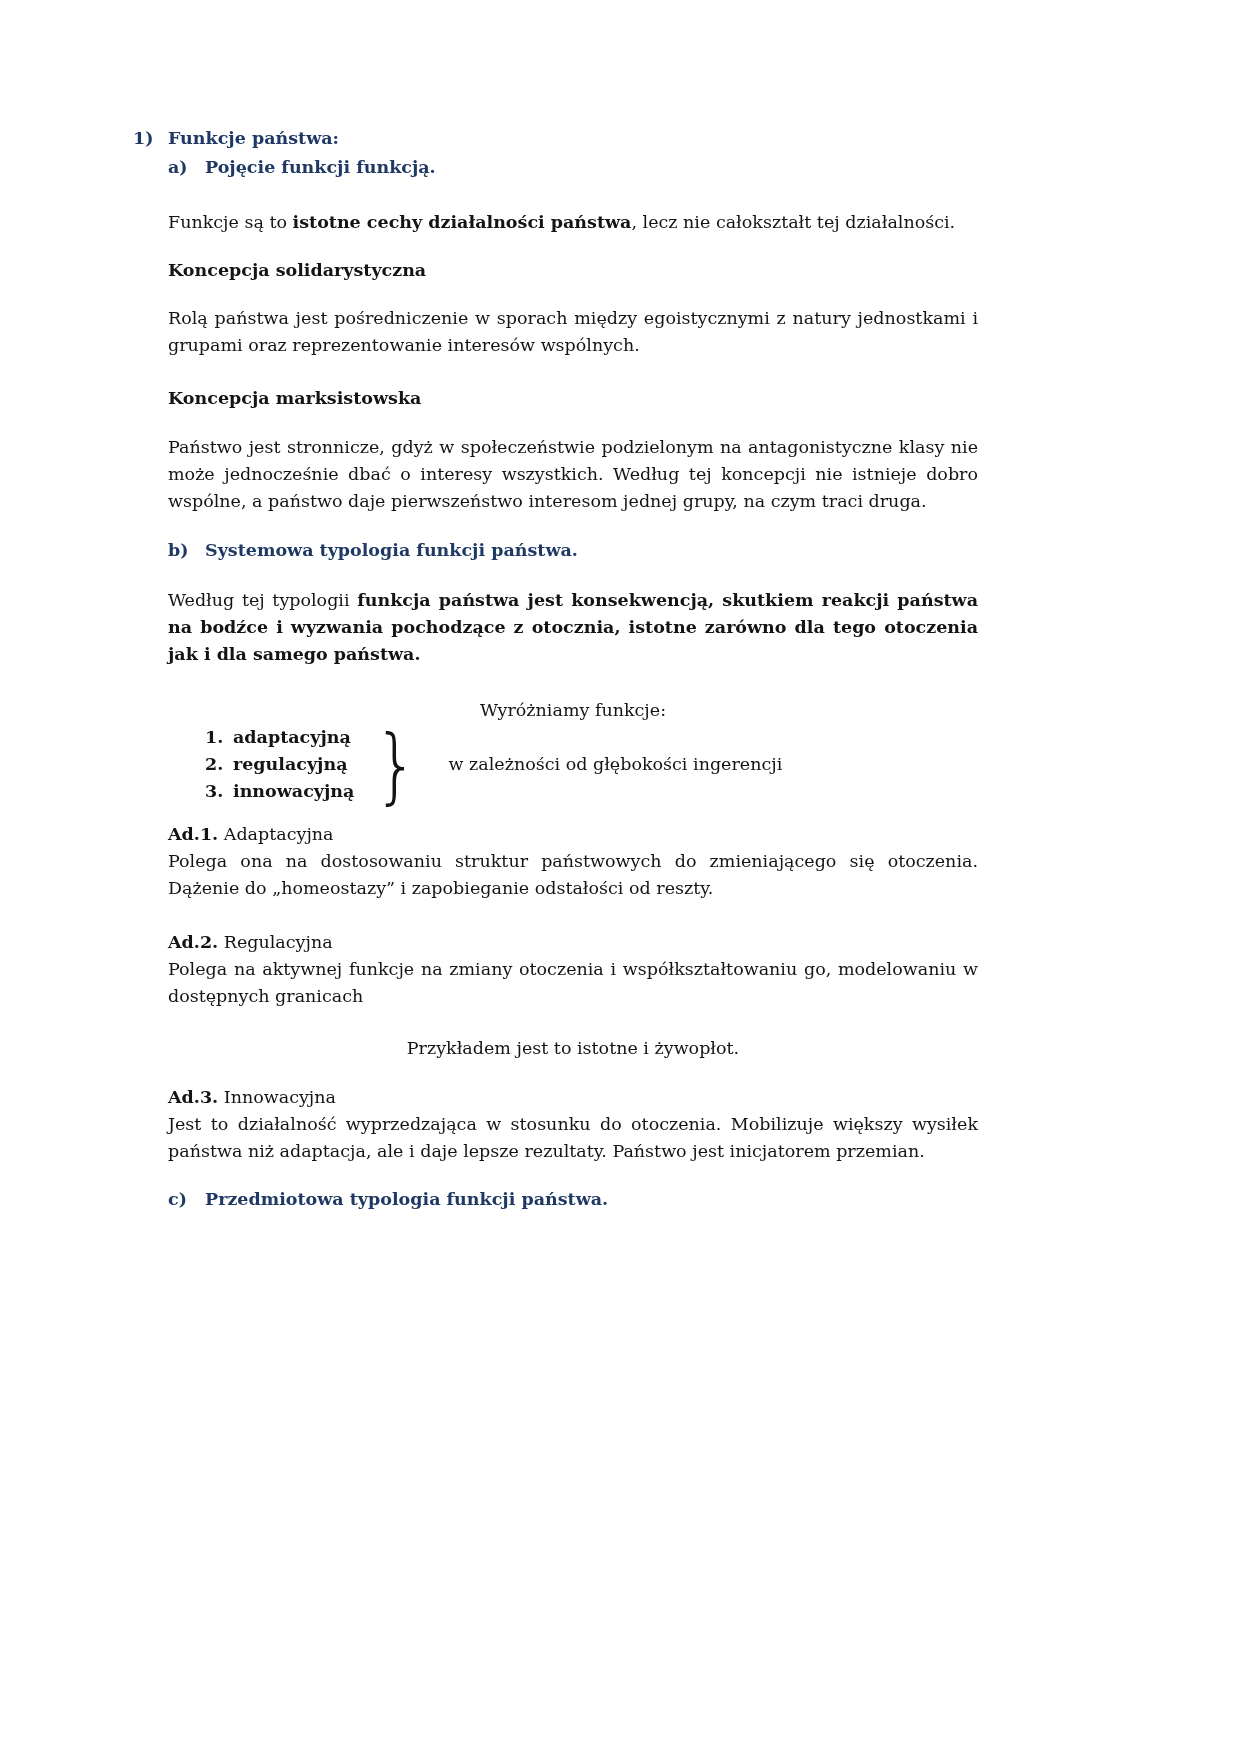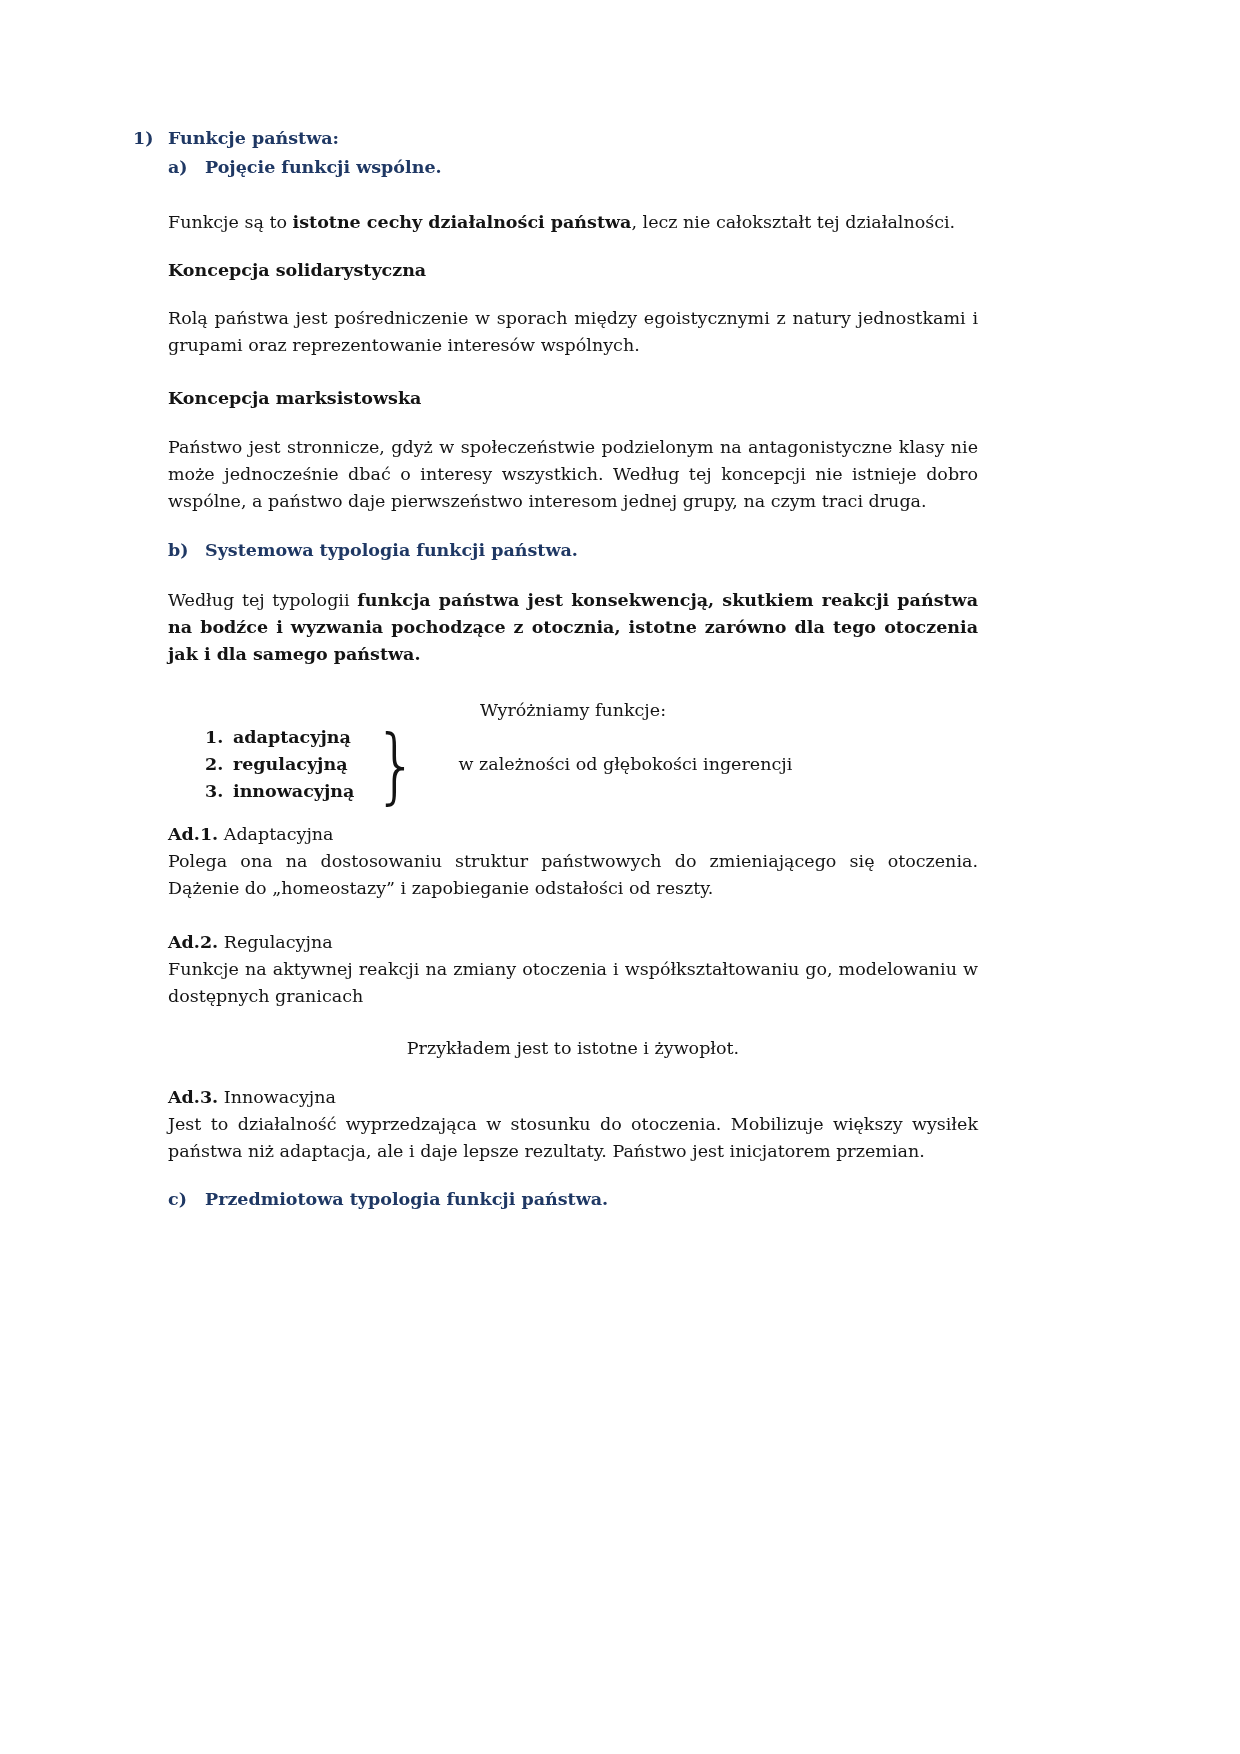--- a/index.html
+++ b/index.html
@@ -81,21 +81,21 @@
   .brace {
     font-family: "DejaVu Sans", sans-serif;
     font-weight: 200;
     font-size: 82px;
     line-height: 70px;
     margin-left: 16px;
     color: #141414;
     transform: scaleX(0.85);
   }
   .brace-note {
-    margin-left: 36px;
+    margin-left: 26px;
   }
 
   
   .ad-block {
     margin-bottom: 27px;
   }
   .ad-head { }
   .ad-block p.body { margin-bottom: 0; }
 </style>
 </head>
@@ -104,21 +104,21 @@
 <div class="page">
   <div class="content">
 
     <div class="h-navy h-main">
       <span class="num">1)</span>
       <span class="txt">Funkcje państwa:</span>
     </div>
 
     <div class="h-navy h-sub-a">
       <span class="num">a)</span>
-      <span class="txt">Pojęcie funkcji wspólne.</span>
+      <span class="txt">Pojęcie funkcji funkcją.</span>
     </div>
 
     <p class="body"><span>Funkcje są to </span><b>istotne cechy działalności państwa</b><span>, lecz nie całokształt tej działalności.</span></p>
 
 
     <div class="h-black">Koncepcja solidarystyczna</div>
 
     <p class="body mb26"><span>Rolą państwa jest pośredniczenie w sporach między egoistycznymi z natury jednostkami i grupami oraz reprezentowanie interesów wspólnych.</span></p>
 
     <div class="h-black mb22">Koncepcja marksistowska</div>
@@ -158,21 +158,21 @@
         <b>Ad.1.</b><span> Adaptacyjna</span>
       </div>
       <p class="body"><span>Polega ona na dostosowaniu struktur państwowych do zmieniającego się otoczenia. Dążenie do „homeostazy” i zapobieganie odstałości od reszty.</span></p>
     </div>
 
 
     <div class="ad-block mb25">
       <div class="ad-head">
         <b>Ad.2.</b><span> Regulacyjna</span>
       </div>
-      <p class="body"><span>Funkcje na aktywnej reakcji na zmiany otoczenia i współkształtowaniu go, modelowaniu w dostępnych granicach</span></p>
+      <p class="body"><span>Polega na aktywnej funkcje na zmiany otoczenia i współkształtowaniu go, modelowaniu w dostępnych granicach</span></p>
     </div>
 
     <p class="body nojust mb22">Przykładem jest to istotne i żywopłot.</p>
 
     <div class="ad-block" style="margin-bottom:21px;">
       <div class="ad-head">
         <b>Ad.3.</b><span> Innowacyjna</span>
       </div>
       <p class="body"><span>Jest to działalność wyprzedzająca w stosunku do otoczenia. Mobilizuje większy wysiłek państwa niż adaptacja, ale i daje lepsze rezultaty. Państwo jest inicjatorem przemian.</span></p>
     </div>

